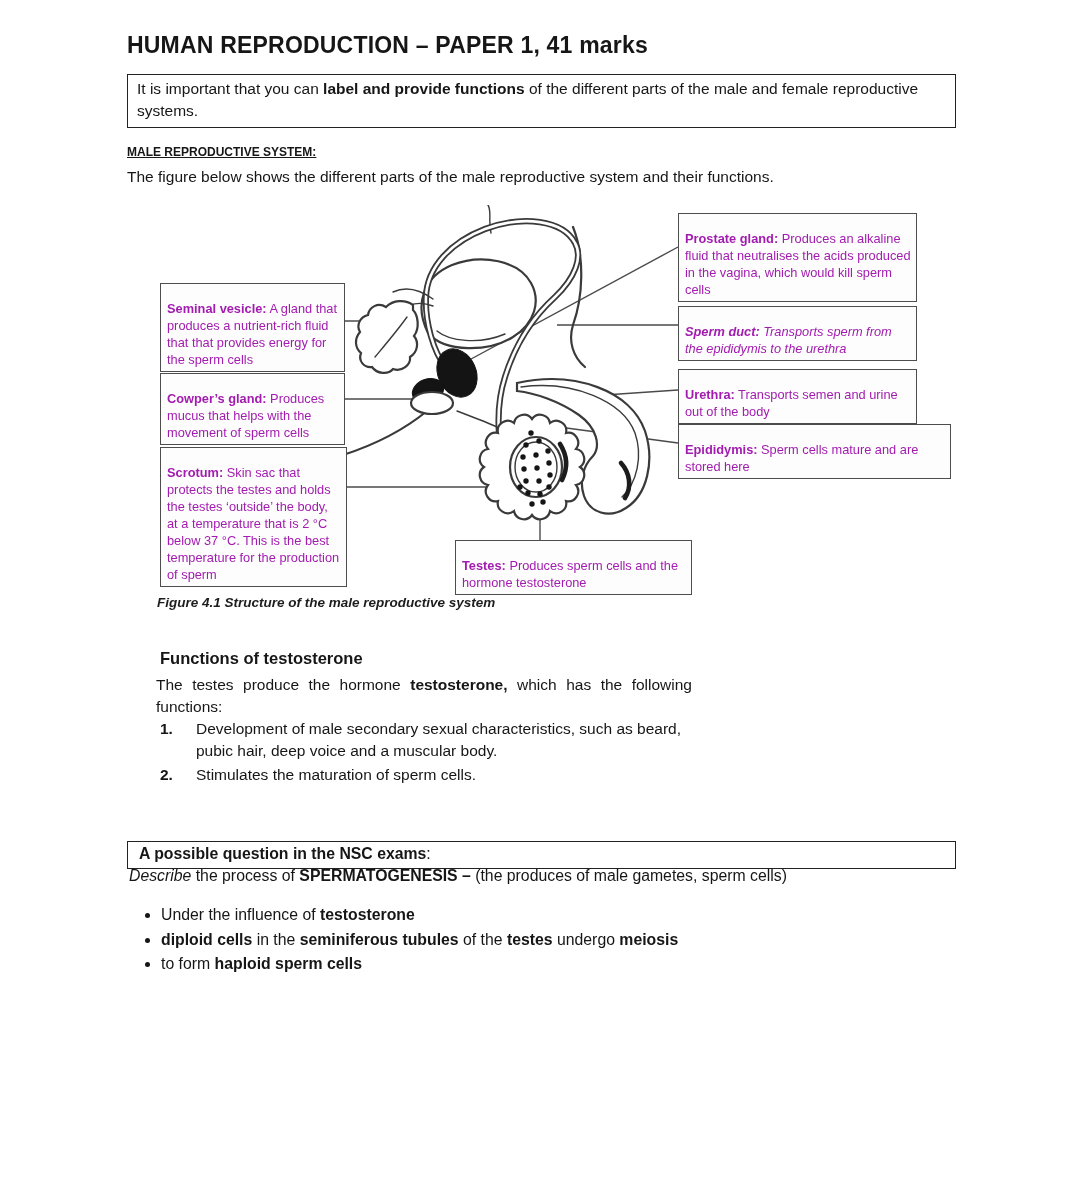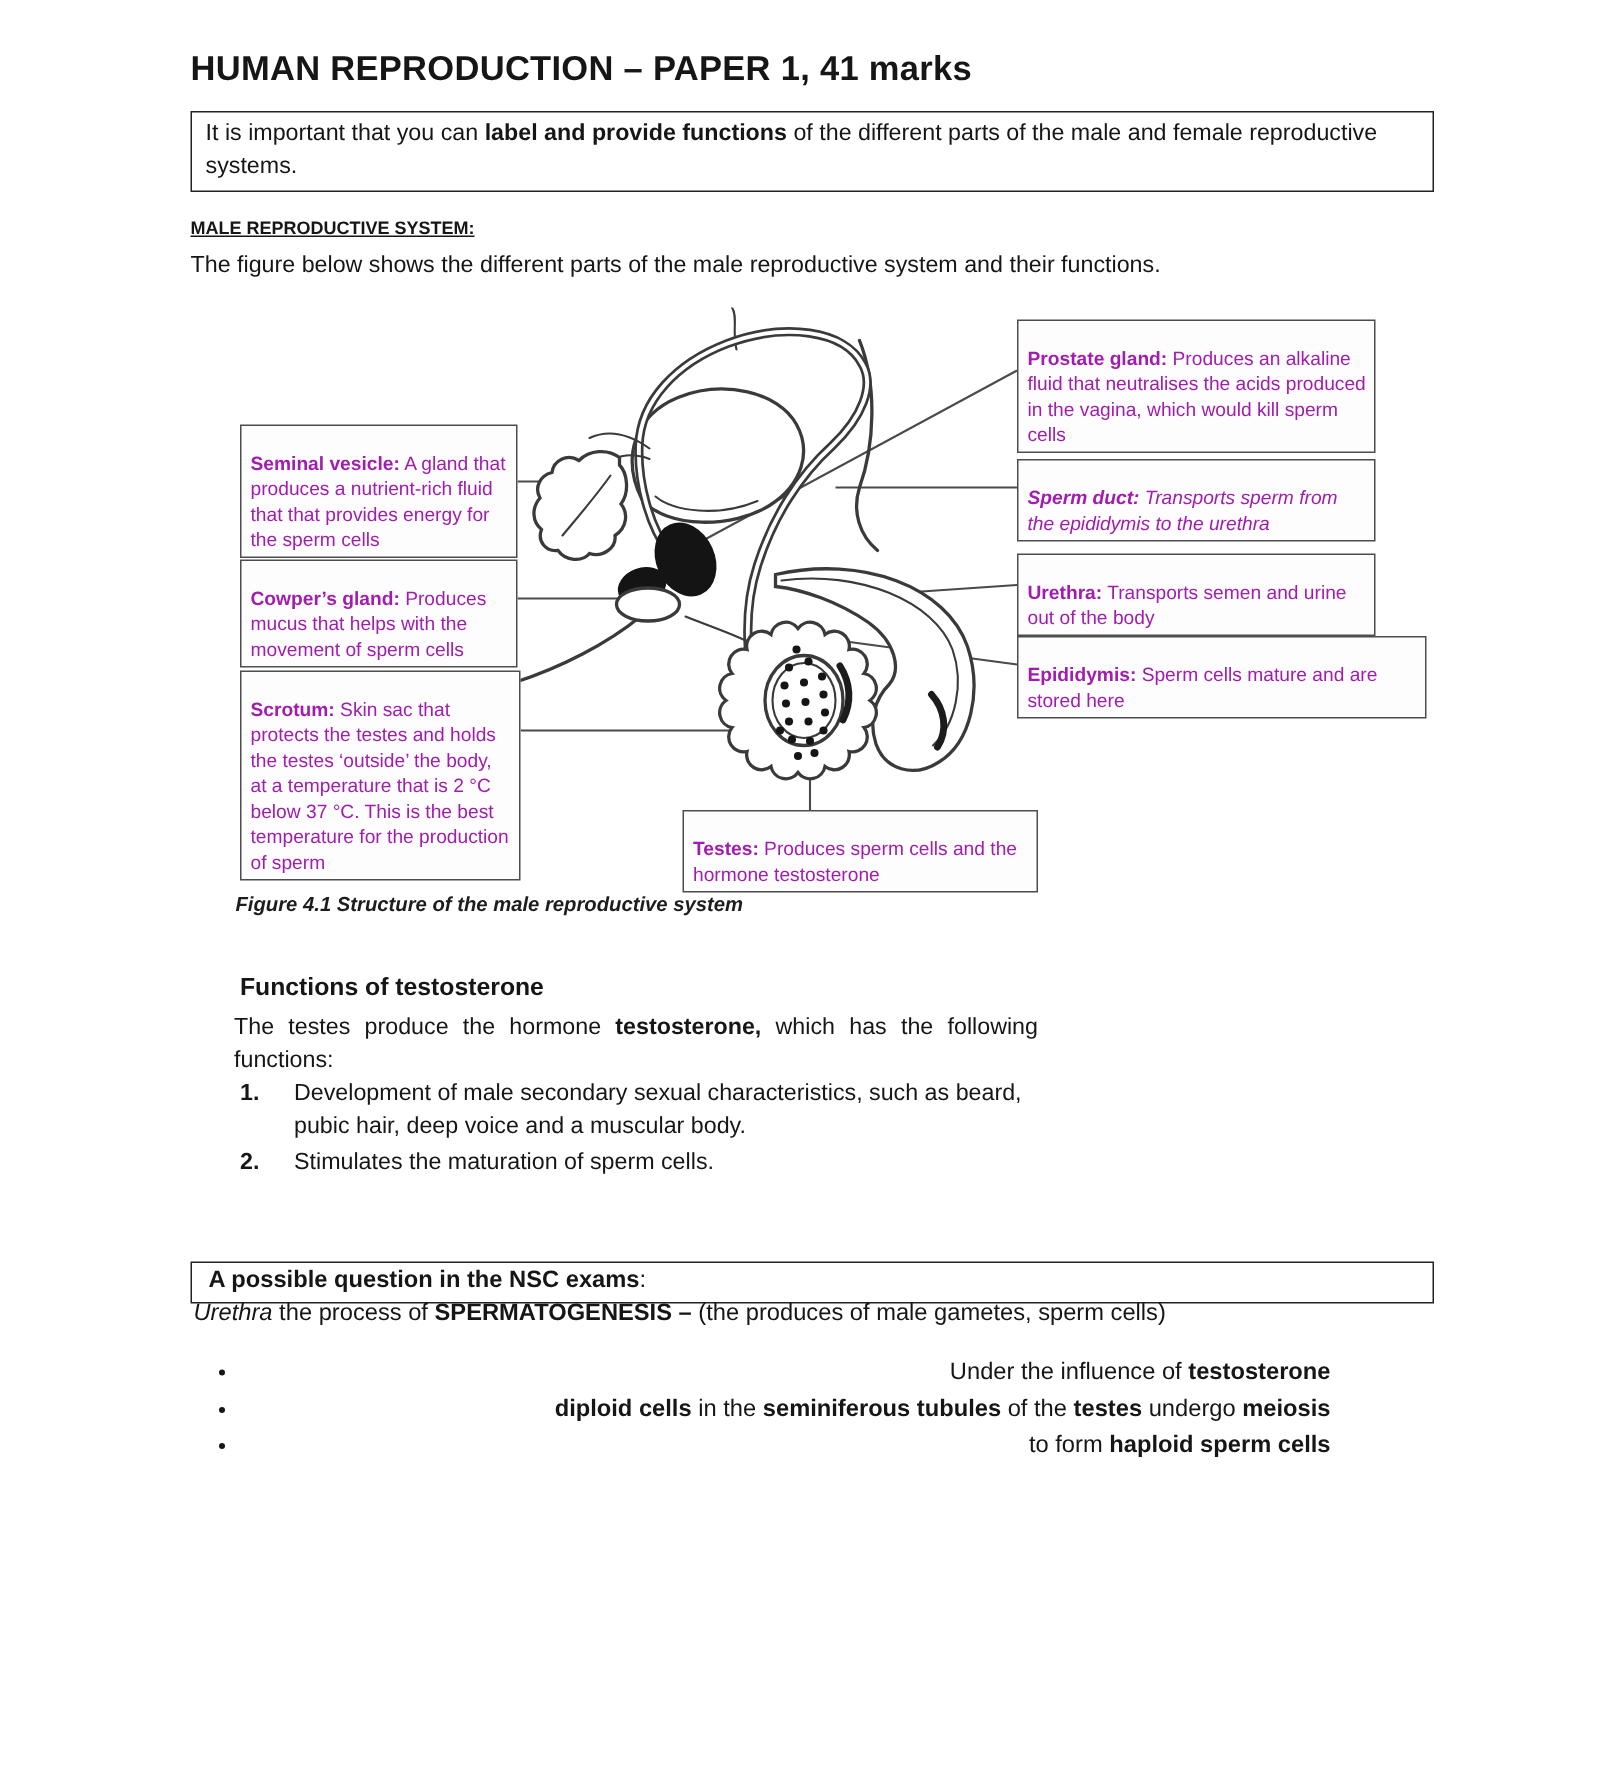--- a/index.html
+++ b/index.html
@@ -52,21 +52,21 @@
   .testo-item .itx { flex:1; }
 
   
   .exam-box {
     left:127px; top:841px; width:829px;
     border:1px solid #222;
     padding:2px 9px 3px 11px;
     font-size:15.8px; line-height:1.3;
   }
   .exam-question { left:129px; top:867px; font-size:15.8px; }
-  .exam-bullets { left:127px; top:903px; width:760px; list-style:disc outside; padding-left:34px; font-size:15.8px;text-align:right; }
+  .exam-bullets { left:127px; top:903px; width:760px; list-style:disc outside; padding-left:34px; font-size:15.8px; }
   .exam-bullets li { line-height:1.5; margin-bottom:1px; }
 
   .b { font-weight:bold; }
   .i { font-style:italic; }
 
   
   .ln  { fill:none; stroke:#3a3a3a; stroke-width:2.2; stroke-linecap:round; }
   .ln1 { fill:none; stroke:#3a3a3a; stroke-width:1.4; stroke-linecap:round; }
   .shape { fill:#ffffff; stroke:#3a3a3a; stroke-width:2.2; }
   .tube-o { fill:none; stroke:#3a3a3a; stroke-width:6.2; stroke-linecap:round; }
@@ -203,21 +203,21 @@
     <div class="testo-item">
       <span class="num">2.</span>
       <span class="itx"><span>Stimulates the maturation of sperm cells.</span></span>
     </div>
   </div>
 
   <div class="abs exam-box">
     <p><span class="b">A possible question in the NSC exams</span><span>:</span></p>
   </div>
 
-  <p class="abs exam-question"><span class="i">Urethra</span><span> the process of </span><span class="b">SPERMATOGENESIS –</span><span> (the produces of male gametes, sperm cells)</span></p>
+  <p class="abs exam-question"><span class="i">Describe</span><span> the process of </span><span class="b">SPERMATOGENESIS –</span><span> (the produces of male gametes, sperm cells)</span></p>
 
   <ul class="abs exam-bullets">
     <li><span>Under the influence of </span><span class="b">testosterone</span></li>
     <li><span class="b">diploid cells</span><span> in the </span><span class="b">seminiferous tubules</span><span> of the </span><span class="b">testes</span><span> undergo </span><span class="b">meiosis</span></li>
     <li><span>to form </span><span class="b">haploid sperm cells</span></li>
   </ul>
 
 </div>
 
 </body></html>

